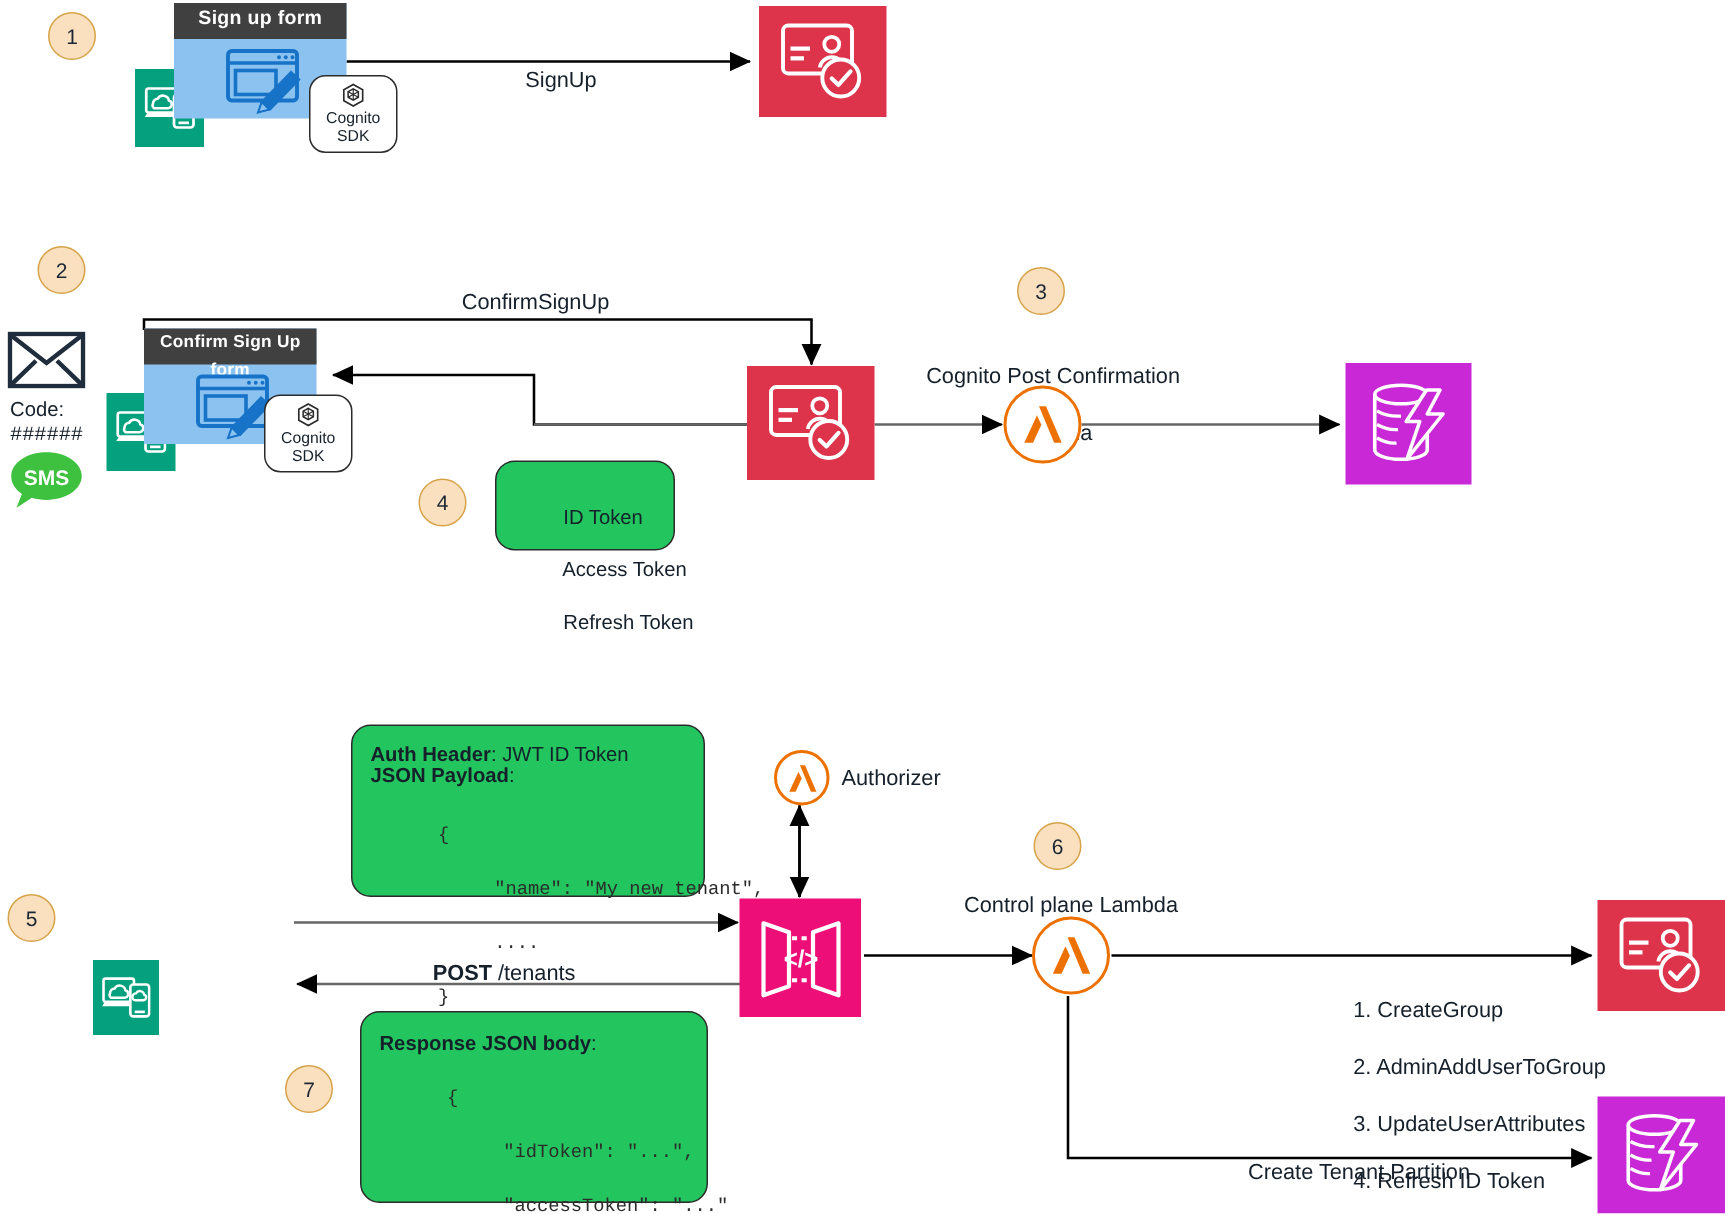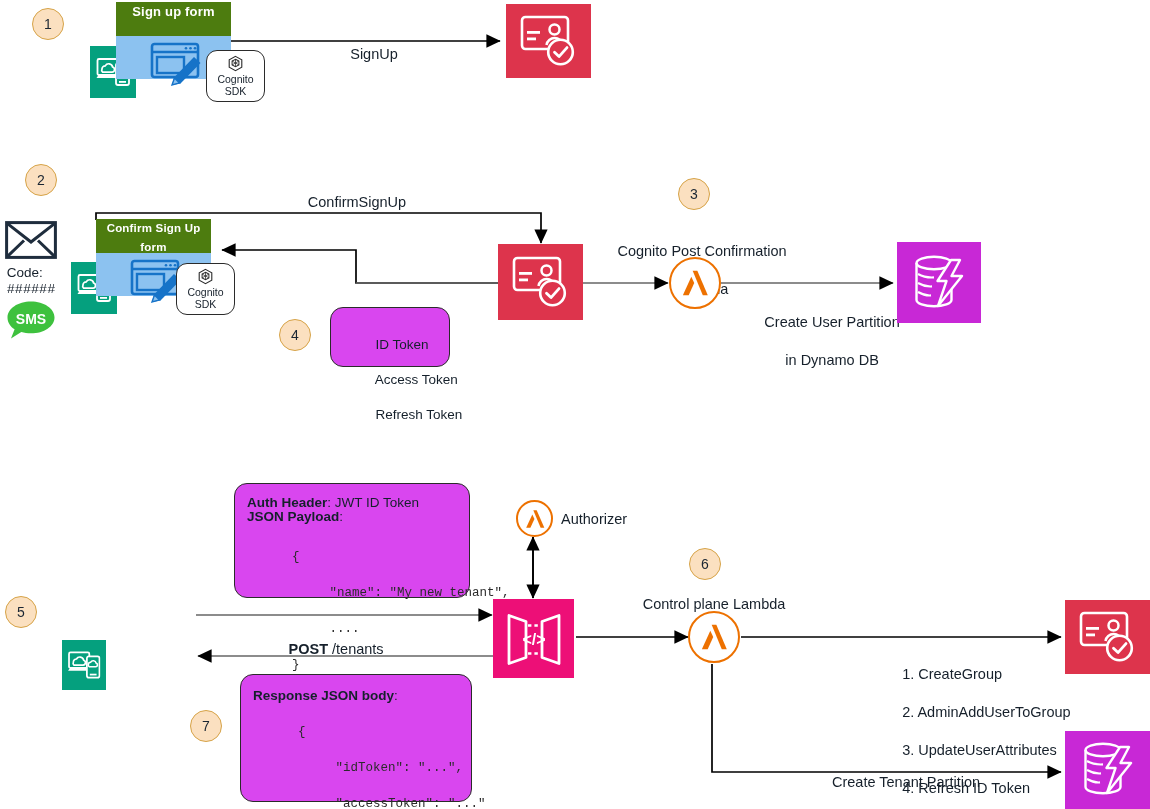--- a/index.html
+++ b/index.html
@@ -15,22 +15,22 @@
          font-size:14px;color:#1a2633;box-sizing:border-box;}
 
   
   .lbl{position:absolute;font-size:14.5px;line-height:1.32;color:#16202b;
        white-space:pre;}
   .lbl.c{text-align:center;transform:translateX(-50%);}
   .lbl b{font-weight:bold;}
 
   
   .form{position:absolute;background:#8cc2f0;box-sizing:border-box;}
-  .form .bar{background:#4d7c0f;color:#fff;font-size:13px;font-weight:bold;
-             text-align:center;line-height:19px;height:34px;letter-spacing:.2px;}
+  .form .bar{background:#404040;color:#fff;font-size:13px;font-weight:bold;
+             text-align:center;line-height:19px;height:24px;letter-spacing:.2px;}
   .form .body{position:relative;height:calc(100% - 19px);}
   .form svg{position:absolute;left:50%;top:50%;transform:translate(-50%,-50%);}
 
   
   .client{position:absolute;background:#05a07e;box-sizing:border-box;}
   .client svg{position:absolute;left:50%;top:50%;transform:translate(-50%,-50%);}
 
   
   .sdk{position:absolute;background:#fff;border:1.6px solid #2b2b2b;
        border-radius:11px;display:flex;flex-direction:column;
@@ -43,21 +43,21 @@
   .svc.dynamo{background:#c828d6;}
   .svc.apigw{background:#ed0f77;}
   .svc svg{position:absolute;left:50%;top:50%;transform:translate(-50%,-50%);}
 
   
   .lambda{position:absolute;border:2.3px solid #ed7100;border-radius:50%;
           background:#fff;box-sizing:border-box;}
   .lambda svg{position:absolute;left:50%;top:50%;transform:translate(-50%,-50%);}
 
   
-  .note{position:absolute;background:#d946ef;border:1.6px solid #2b2b2b;
+  .note{position:absolute;background:#22c55e;border:1.6px solid #2b2b2b;
         border-radius:13px;box-sizing:border-box;}
   .note .txt{font-size:13.5px;line-height:17.5px;color:#15202b;white-space:pre;}
   .note .mono{font-family:"Liberation Mono","DejaVu Sans Mono",monospace;
               font-size:12.5px;line-height:18px;color:#2b2b2b;white-space:pre;}
   .note .hdr{font-size:13.5px;line-height:18px;color:#15202b;}
   .note .hdr b{font-weight:bold;}
 
   
   .mail{position:absolute;}
   .sms{position:absolute;}
@@ -281,24 +281,20 @@
     <span>Lambda</span>
   </div>
 
   <div class="lambda" style="left:669px;top:257px;width:52px;height:52px;">
     <svg width="33" height="33" viewBox="0 0 34 34">
       <path d="M4.5 29.5 L13.2 10.6 L16.2 17.1 L10.5 29.5 Z" fill="#ed7100"></path>
       <path d="M14.6 4.5 L19.4 4.5 L30.2 29.5 L25.0 29.5 Z" fill="#ed7100"></path>
     </svg>
   </div>
 
-  <div class="lbl c" style="left:824px;top:294px;text-align:center;">
-    <span>Create User Partition</span><br>
-    <span>in Dynamo DB</span>
-  </div>
 
   <div class="svc dynamo" style="left:897px;top:242px;width:84px;height:81px;">
     <svg width="58" height="56" viewBox="0 0 58 56">
       <ellipse cx="24" cy="8" rx="17.5" ry="6.2" fill="none" stroke="#fff" stroke-width="2.4"></ellipse>
       <path d="M6.5 8 V45 a17.5 6.2 0 0 0 35 0 V8" fill="none" stroke="#fff" stroke-width="2.4"></path>
       <path d="M8 19 q7 4 16 3.4" fill="none" stroke="#fff" stroke-width="2.2"></path>
       <path d="M8 28 q7 4 14 3.4" fill="none" stroke="#fff" stroke-width="2.2"></path>
       <path d="M8 37 q7 4 13 3.4" fill="none" stroke="#fff" stroke-width="2.2"></path>
       <path d="M41 5 L27.5 26 L36.5 26 L28 51 L52 21 L41.5 21 L50 5 Z" fill="#c828d6" stroke="#fff" stroke-width="2.4" stroke-linejoin="round"></path>
     </svg>

